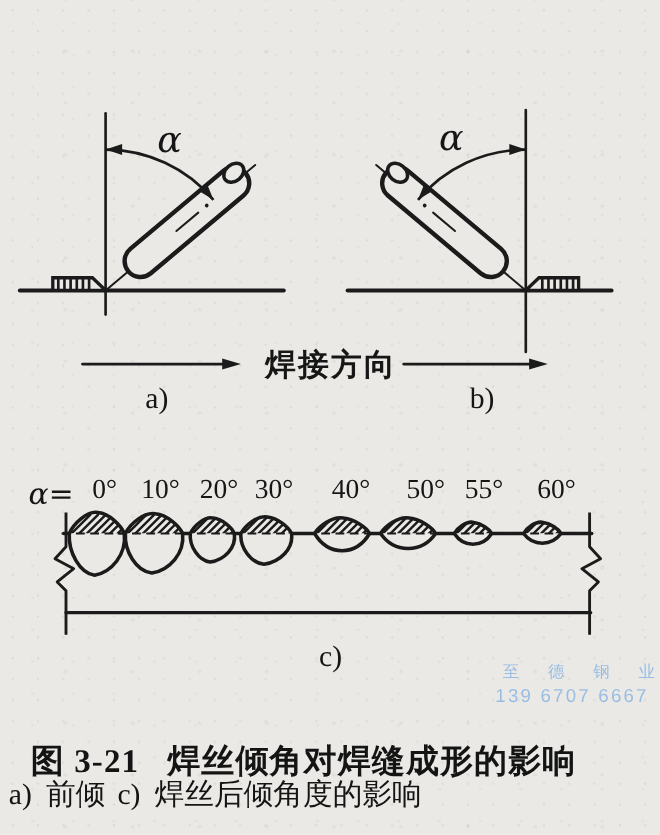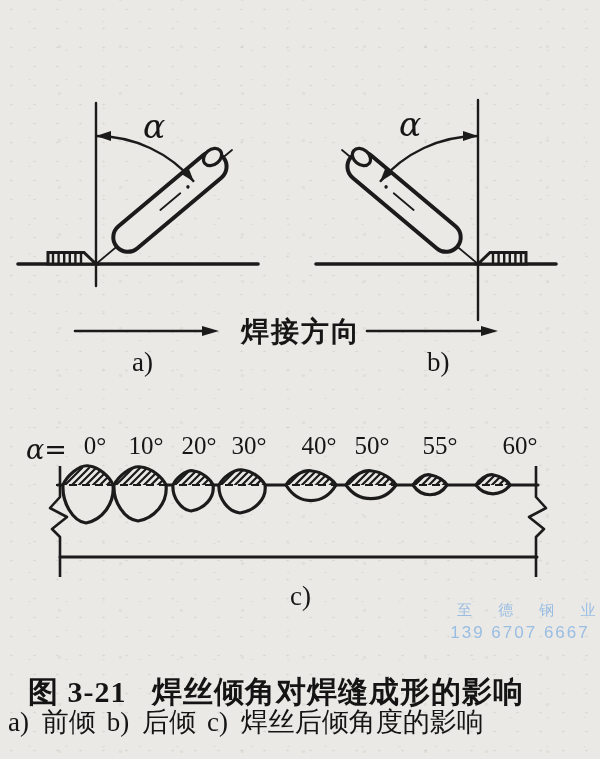--- a/index.html
+++ b/index.html
@@ -272,31 +272,30 @@
   <div class="sub sub-a">a)</div>
   <div class="sub sub-b">b)</div>
 
   <div class="alpha-eq">α=</div>
   <div id="angleLabels">
       <span style="left: 95px;">0°</span>
       <span style="left: 146px;">10°</span>
       <span style="left: 199px;">20°</span>
       <span style="left: 249px;">30°</span>
       <span style="left: 319px;">40°</span>
-      <span style="left: 372px;">50°</span>
+      <span style="left: 387px;">50°</span>
       <span style="left: 440px; text-align: right;">55°</span>
-      <span style="left: 520px;">60°</span>
+      <span style="left: 506px;">60°</span>
     </div>
   <div class="sub sub-c">c)</div>
 
   <div class="watermark">
     <div class="wm1">至 德 钢 业</div>
     <div class="wm2">139 6707 6667</div>
   </div>
 
   <div class="cap-title">图 3-21   焊丝倾角对焊缝成形的影响</div>
   <div class="cap-legend">
     <span>a) 前倾</span>
-    <span>b) 后倾</span>
     <span>c) 焊丝后倾角度的影响</span>
   </div>
 
 </div>
 
 </body></html>

